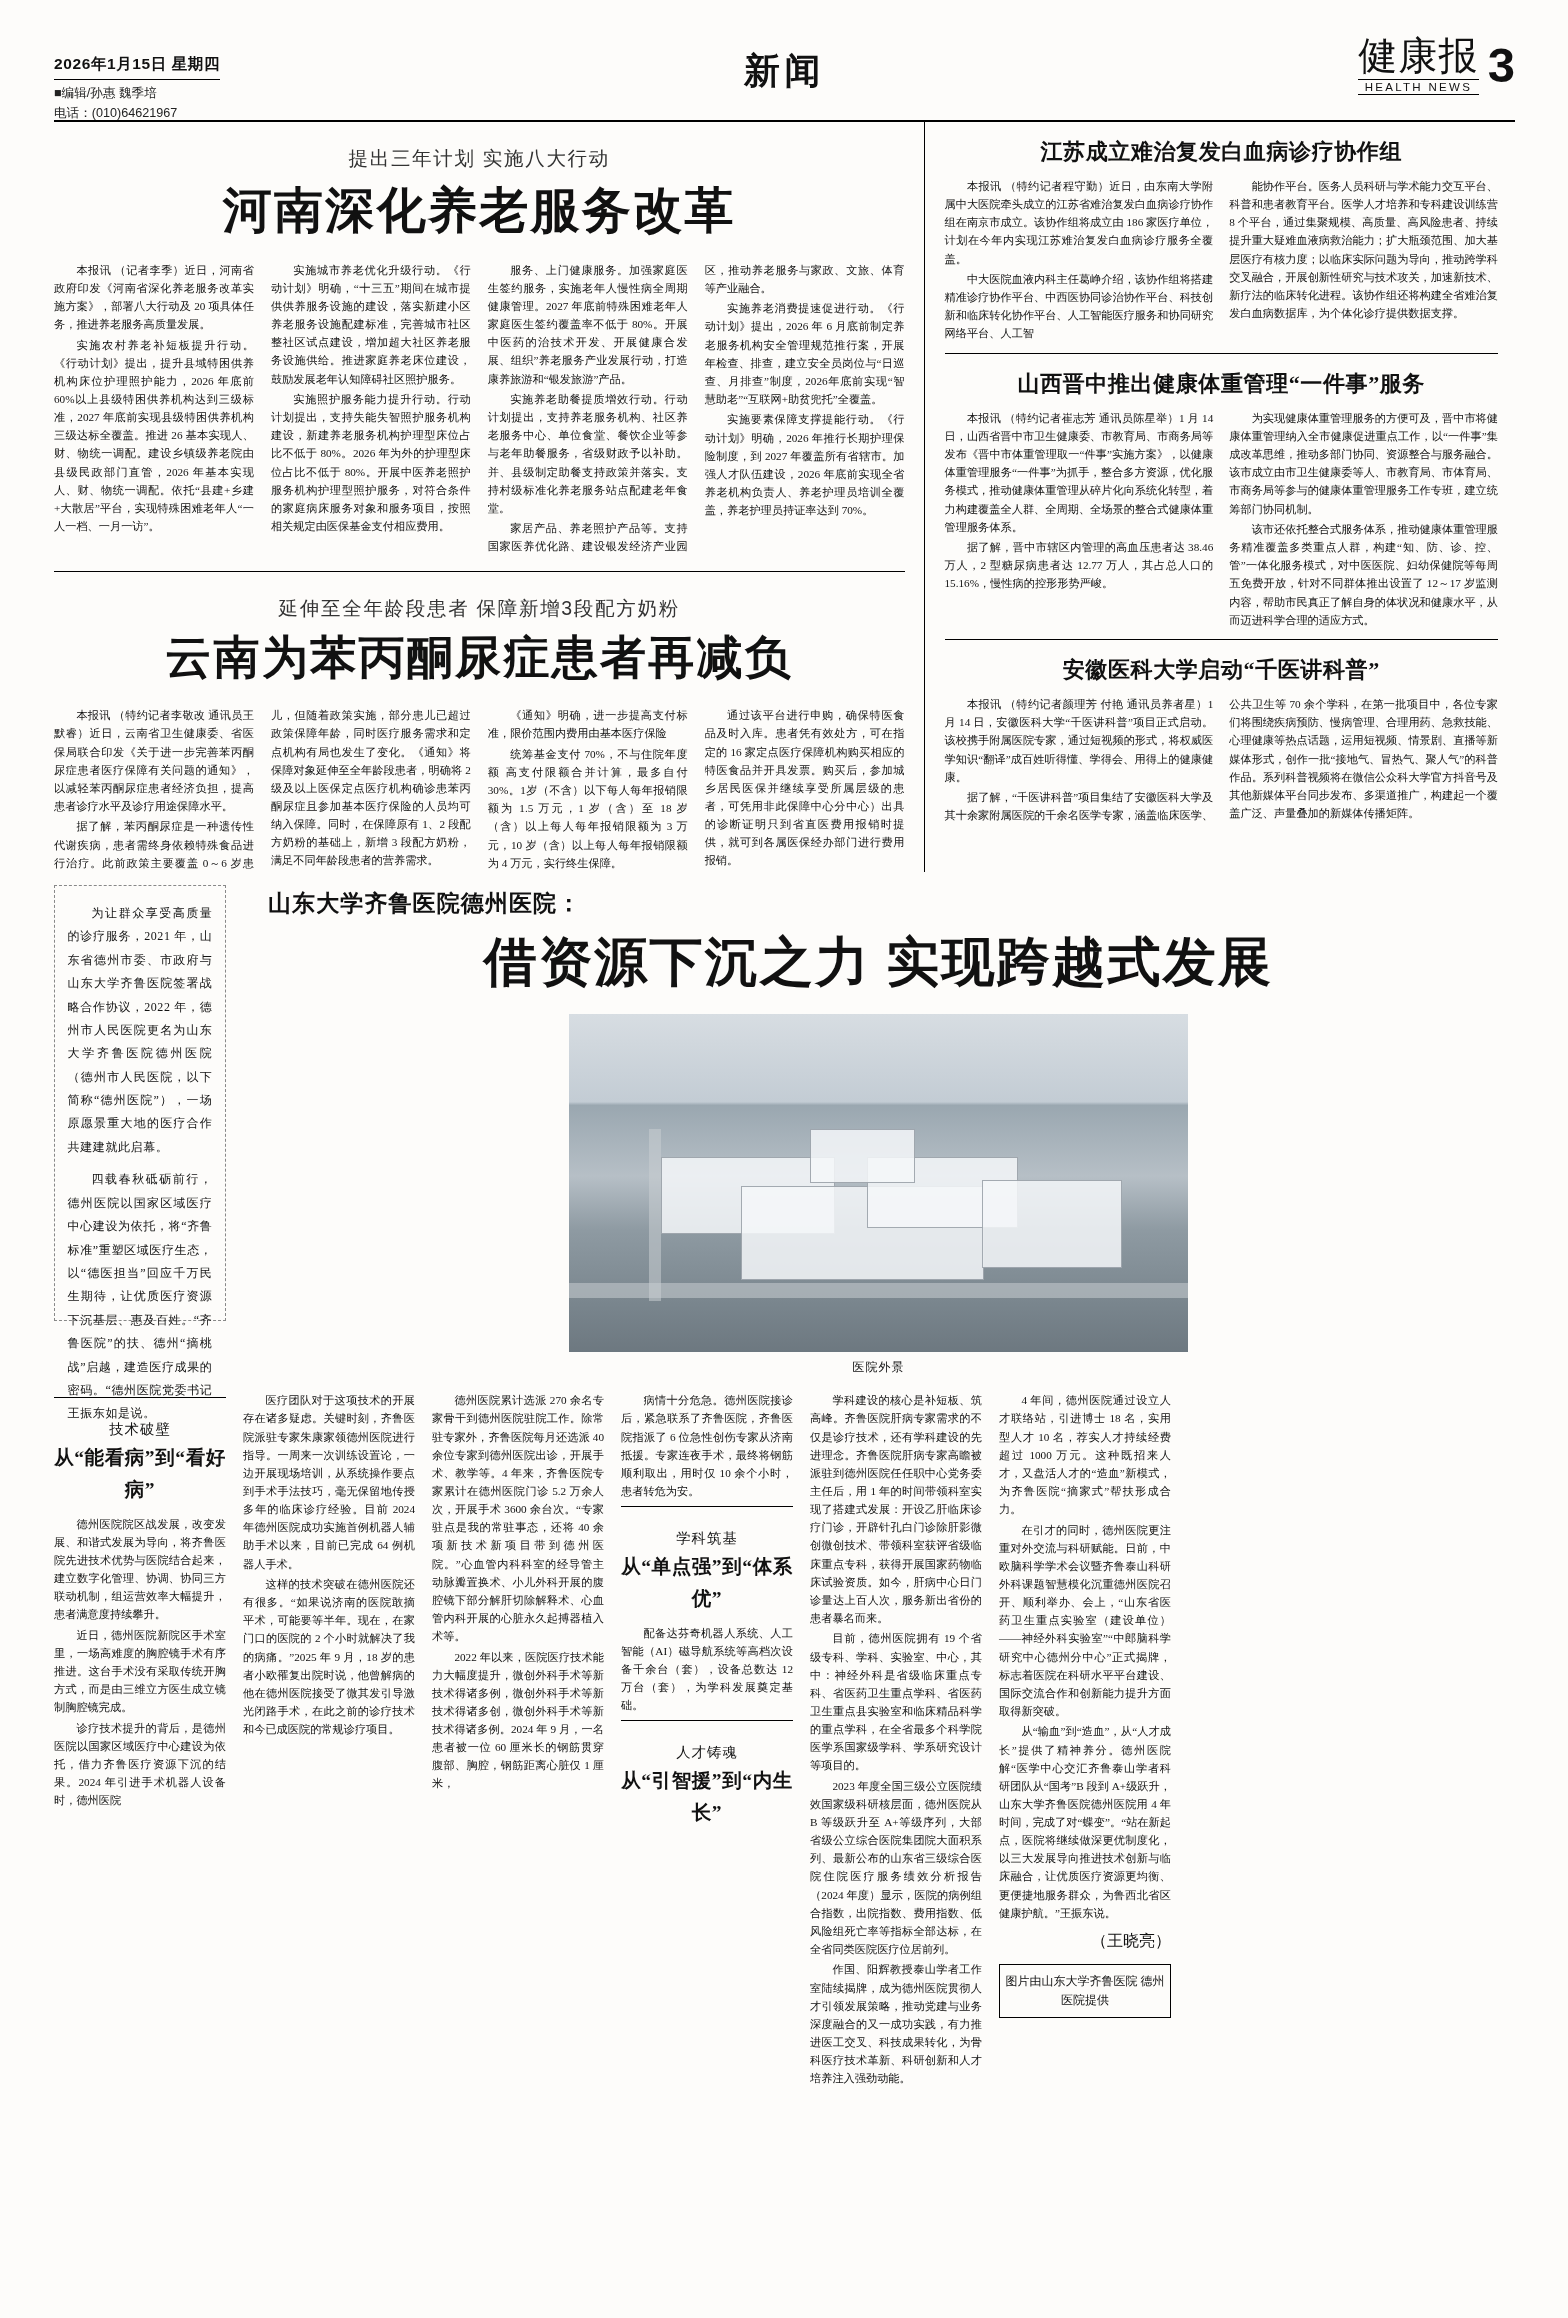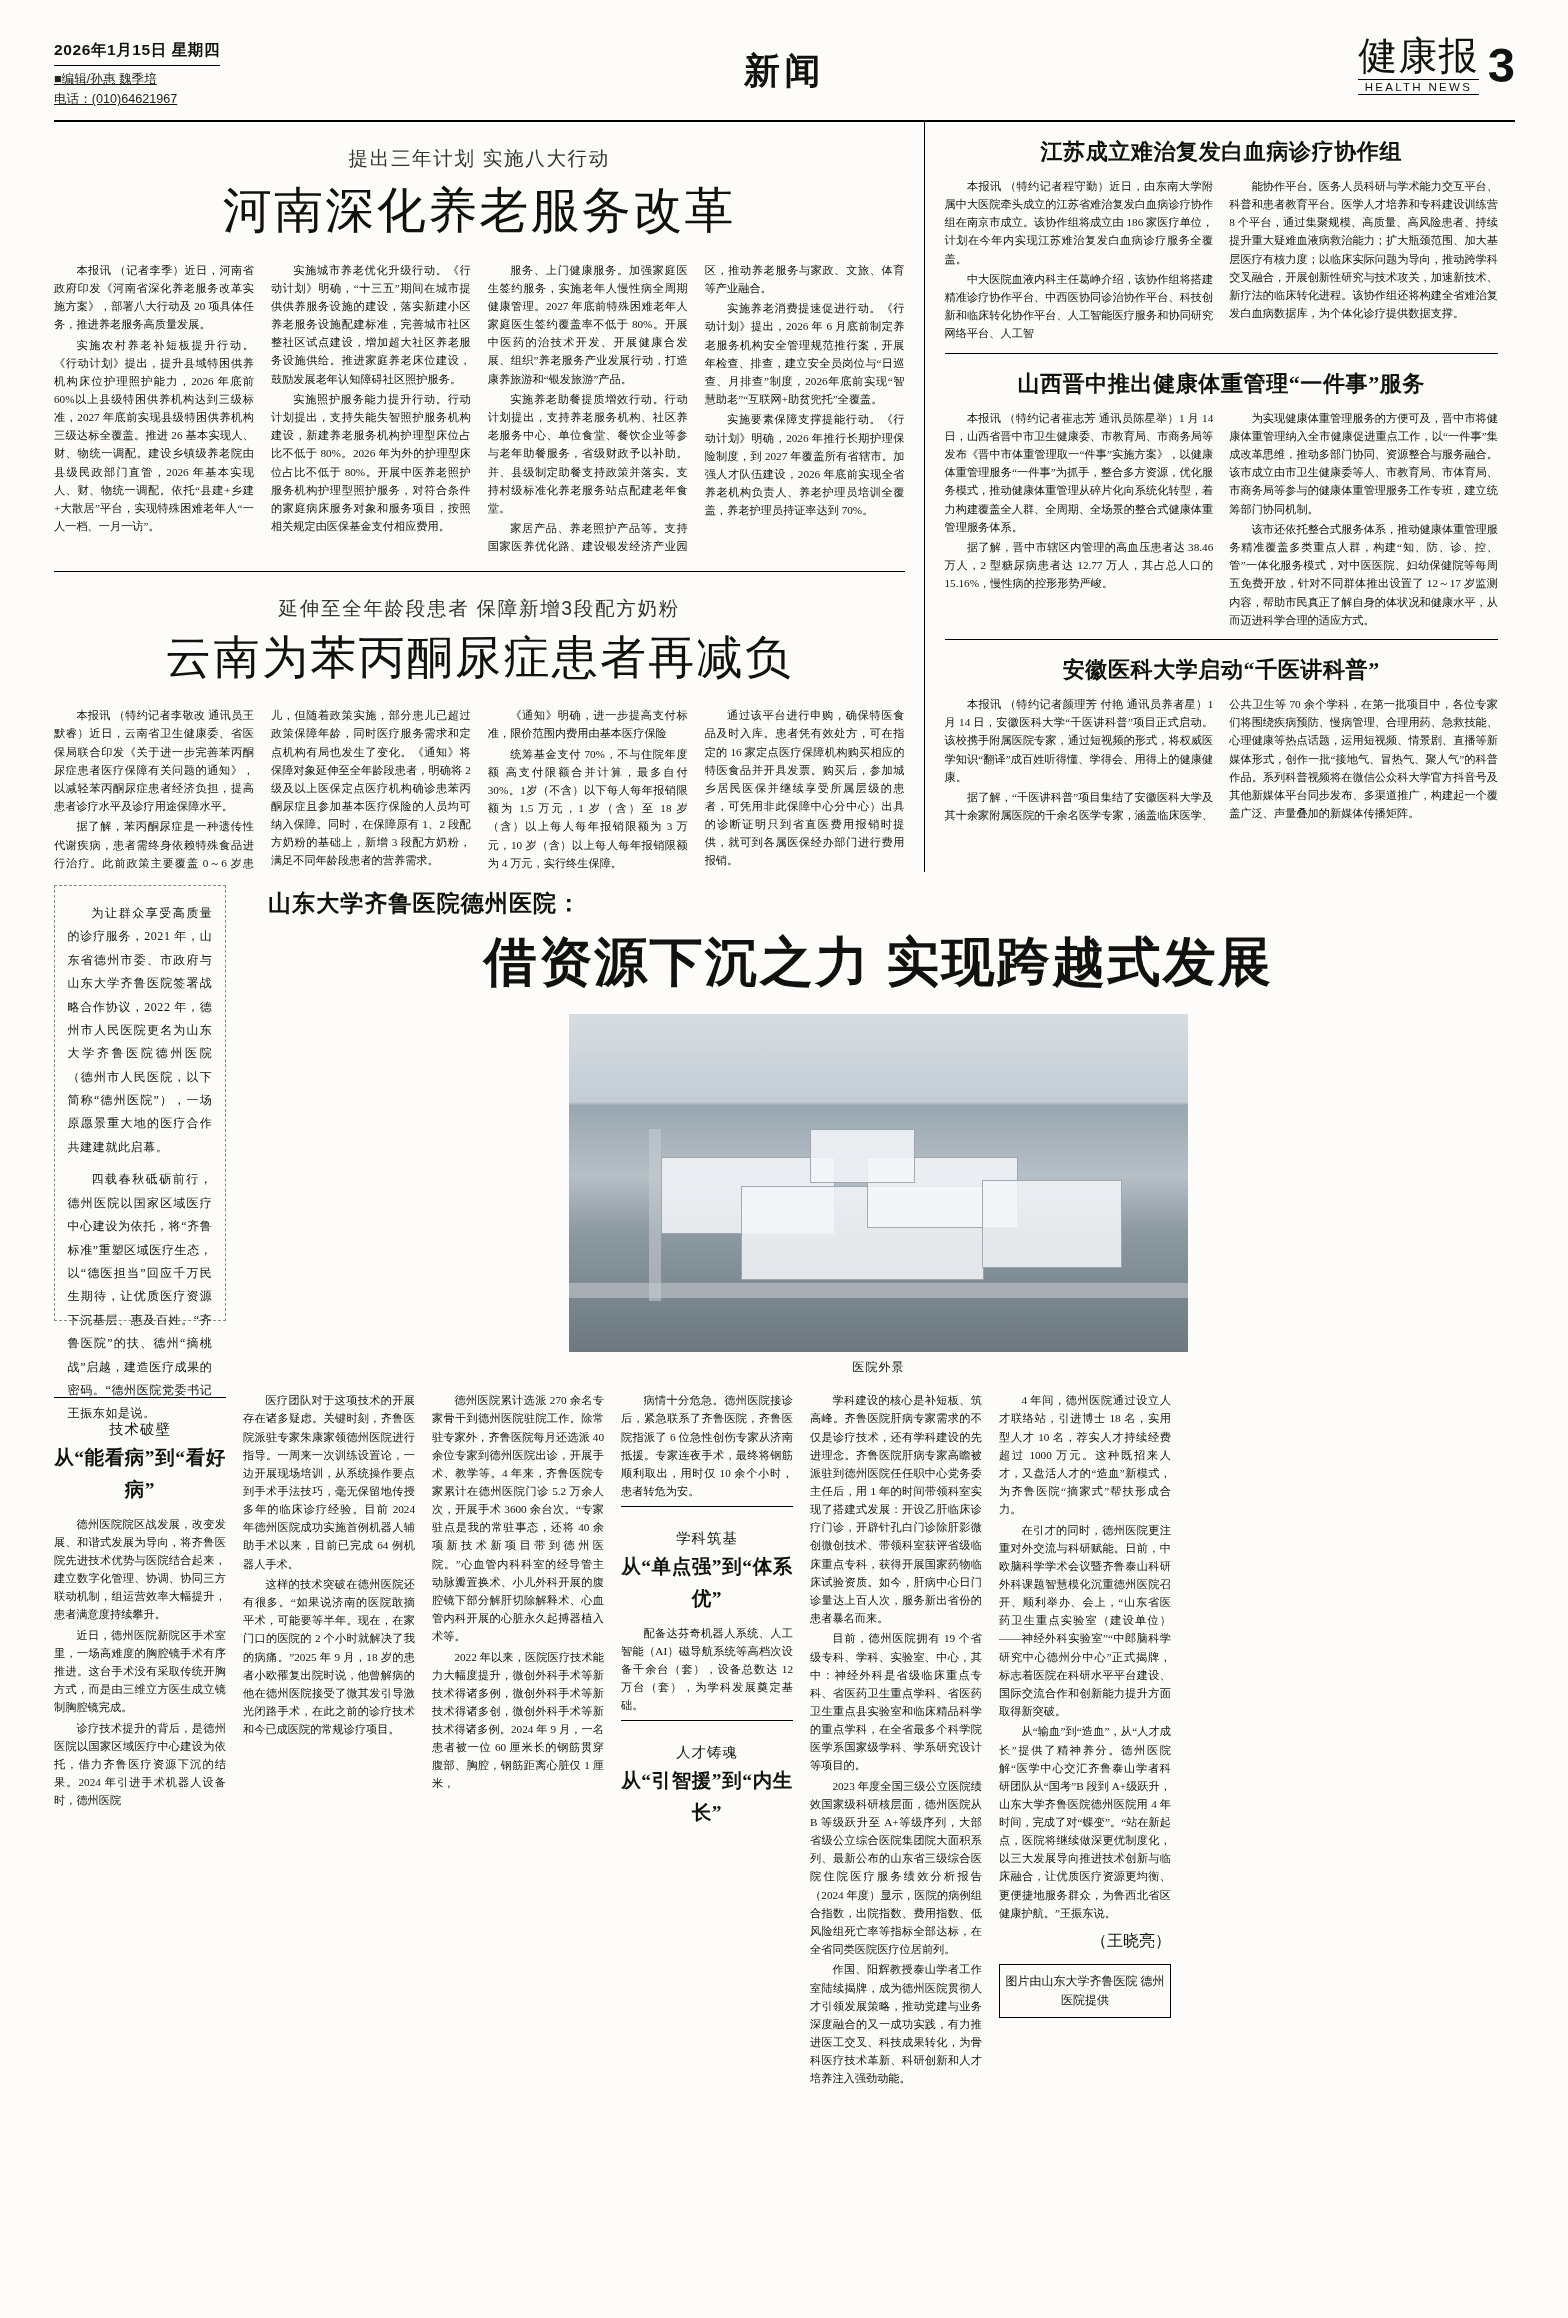--- a/index.html
+++ b/index.html
@@ -23,25 +23,24 @@
   
   .masthead {
     position: relative;
     height: 86px;
     border-bottom: 2.3px solid #000;
     margin: 34px 54px 0 54px;
   }
   .mast-left {
     position: absolute;
     left: 0;
-    top: 4px;
+    top: 18px;
     font-size: 14.3px;
     line-height: 1.55;
     font-family: "Liberation Sans", sans-serif;
-    text-decoration: underline;
   }
   .mast-date {
     font-size: 15.5px;
     font-weight: bold;
     letter-spacing: 0.6px;
     margin-bottom: 3.4px;
     border-bottom: 1.1px solid #000;
     display: inline-block;
     padding-bottom: 2.9px;
   }
@@ -117,21 +116,21 @@
     text-align: center;
     font-size: 19.5px;
     letter-spacing: 1.7px;
     color: #333;
     margin: 23px 0 5.7px;
     font-family: "Liberation Sans", sans-serif;
   }
   .headline {
     text-align: center;
     font-size: 49px;
-    font-weight: normal;
+    font-weight: bold;
     letter-spacing: 2.3px;
     margin: 3.4px 0 17px;
     font-family: "Liberation Serif", serif;
   }
   .headline.sm {
     font-size: 46px;
   }
 
   .cols4 {
     column-count: 4;

